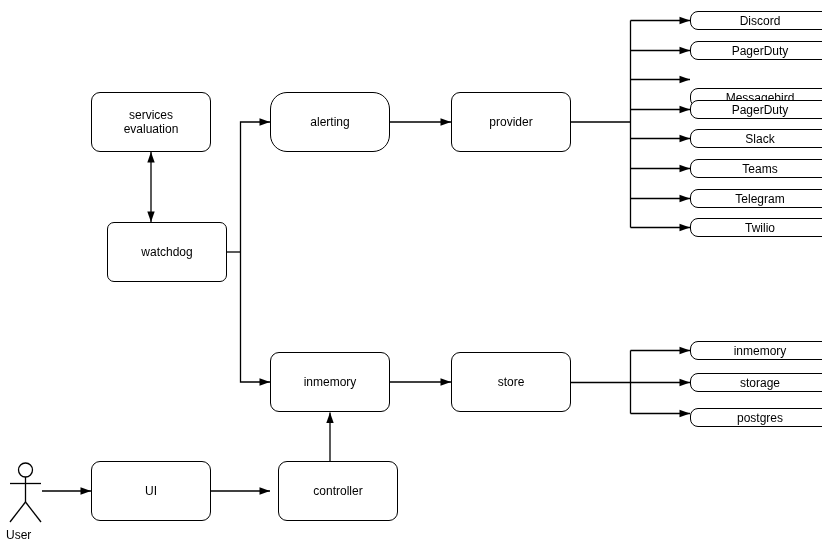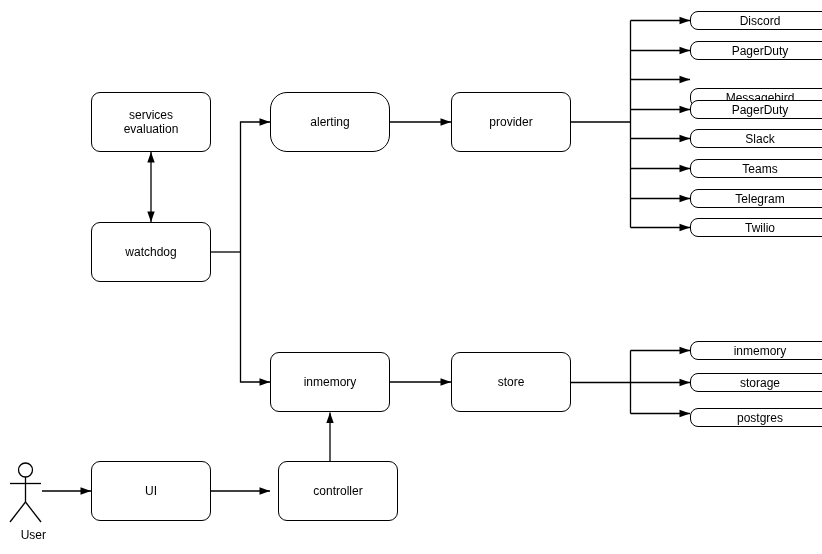--- a/index.html
+++ b/index.html
@@ -52,21 +52,21 @@
     align-items: center;
     justify-content: center;
     text-align: center;
     font-size: 12px;
   }
   .actor-label {
     position: absolute;
     left: 6px;
     top: 528px;
     width: 40px;
-    text-align: right;
+    text-align: left;
     font-size: 12px;
   }
 </style>
 </head>
 <body>
 
 <svg class="wires" viewBox="0 0 822 554" fill="none" stroke="#000000" stroke-width="1.3">
   <defs>
     <marker id="arrow" viewBox="0 0 12 9" refX="11" refY="4.5" markerWidth="12" markerHeight="9" markerUnits="userSpaceOnUse" orient="auto-start-reverse">
       <path d="M0.5,0.8 L11,4.5 L0.5,8.2 z" fill="#000000" stroke="none"></path>
@@ -113,21 +113,21 @@
   <g>
     <circle cx="25.5" cy="470" r="7" fill="#ffffff"></circle>
     <path d="M25.5,477 L25.5,502"></path>
     <path d="M10,483.5 L41,483.5"></path>
     <path d="M25.5,502 L10,522"></path>
     <path d="M25.5,502 L41,522"></path>
   </g>
 </svg>
 
 <div class="node" style="left:91px;  top:92px;">services evaluation</div>
-<div class="node" style="left:91px;  top:222px;">watchdog</div>
+<div class="node" style="left:107px;  top:222px;border-radius:7px;">watchdog</div>
 <div class="node" style="left:270px; top:92px;border-radius:17px;">alerting</div>
 <div class="node" style="left:451px; top:92px;">provider</div>
 <div class="node" style="left:270px; top:352px;">inmemory</div>
 <div class="node" style="left:451px; top:352px;">store</div>
 <div class="node" style="left:91px;  top:461px;">UI</div>
 <div class="node" style="left:278px; top:461px;">controller</div>
 
 <div class="leaf" style="top:11px;">Discord</div>
 <div class="leaf" style="top:41px;">PagerDuty</div>
 <div class="leaf" style="top:88px;">Messagebird</div>

